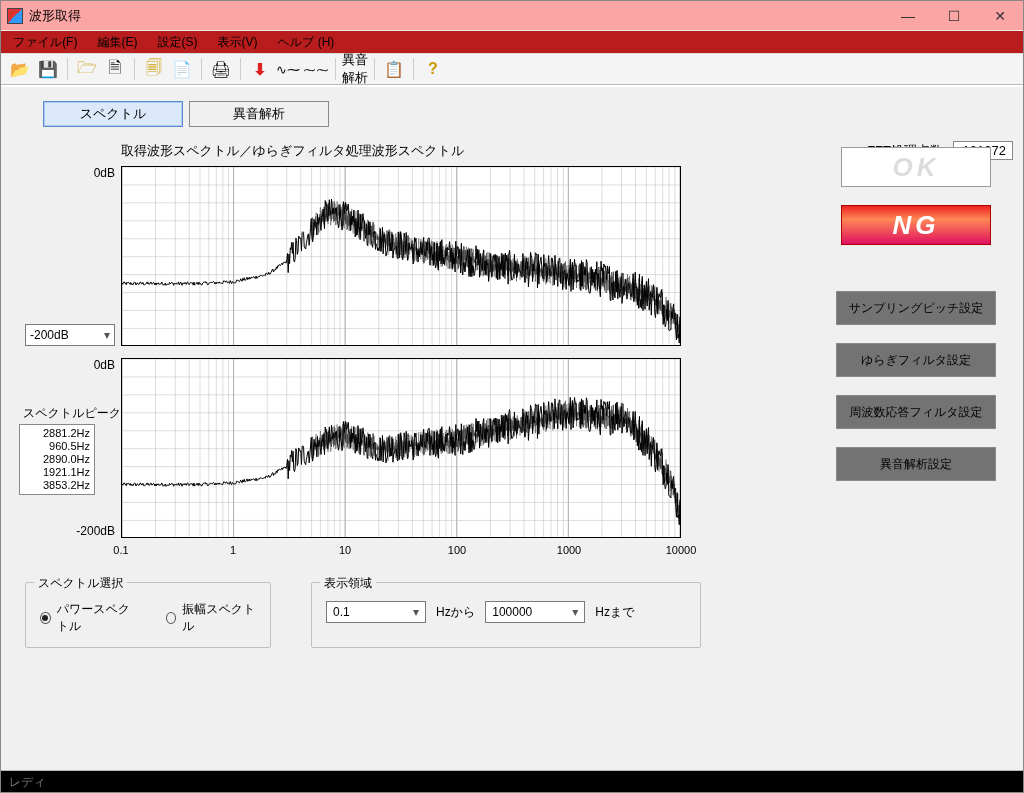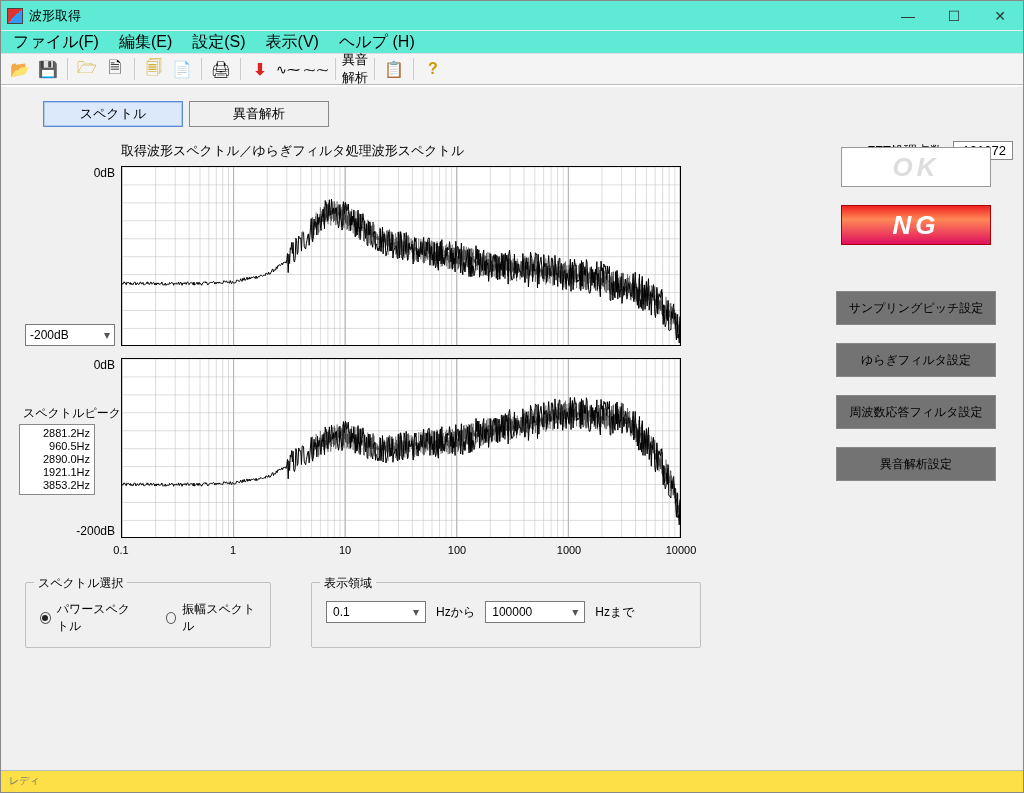--- a/index.html
+++ b/index.html
@@ -10,21 +10,21 @@
     background: #fff;
     width: 1024px;
     height: 793px;
     overflow: hidden;
     position: relative;
     border: 1px solid #888;
   }
   
   .titlebar {
     height: 30px;
-    background: #5eead4;
+    background: #fca5a5;
     display: flex;
     align-items: center;
     padding: 0 0 0 6px;
     border-bottom: 1px solid #eee;
   }
   .titlebar .app-icon {
     width: 16px; height: 16px; margin-right: 6px;
     background: linear-gradient(135deg,#d33 50%,#39f 50%);
     border: 1px solid #444;
   }
@@ -34,22 +34,22 @@
     width: 46px; height: 30px;
     display: flex; align-items: center; justify-content: center;
     font-size: 14px; color: #333;
   }
   
   .menubar {
     height: 22px;
     display: flex; align-items: center;
     padding: 0 4px;
     gap: 4px;
-    background: #5eead4;
-    font-size: 16px;
+    background: #b91c1c;
+    font-size: 12px;
   }
   .menubar .menu-item { padding: 2px 8px; }
   
   .toolbar {
     height: 32px;
     border-top: 1px solid #ddd;
     border-bottom: 1px solid #bbb;
     background: #f4f4f4;
     display: flex; align-items: center;
     padding: 0 6px;
@@ -171,22 +171,22 @@
     letter-spacing: 4px; border:1px solid #a00;
   }
   .side-btn {
     width: 160px; height: 34px; background:#737373;
     border:1px solid #888; font-size:12px;
     display:flex;align-items:center;justify-content:center;
   }
   
   .statusbar {
     position:absolute; bottom:0; left:0; right:0; height:22px;
-    border-top:1px solid #bbb; background:#fde047;
-    font-size:10px; padding: 3px 8px; color:#777;
+    border-top:1px solid #bbb; background:#000000;
+    font-size:12px; padding: 3px 8px; color:#777;
   }
   
   .chart2-left-stack{ width:110px; display:flex;flex-direction:column;align-items:flex-end; padding-right:6px; justify-content:space-between; height:180px;}
 </style>
 </head>
 <body>
 
 <div class="titlebar">
   <div class="app-icon"></div>
   <div class="title">波形取得</div>

